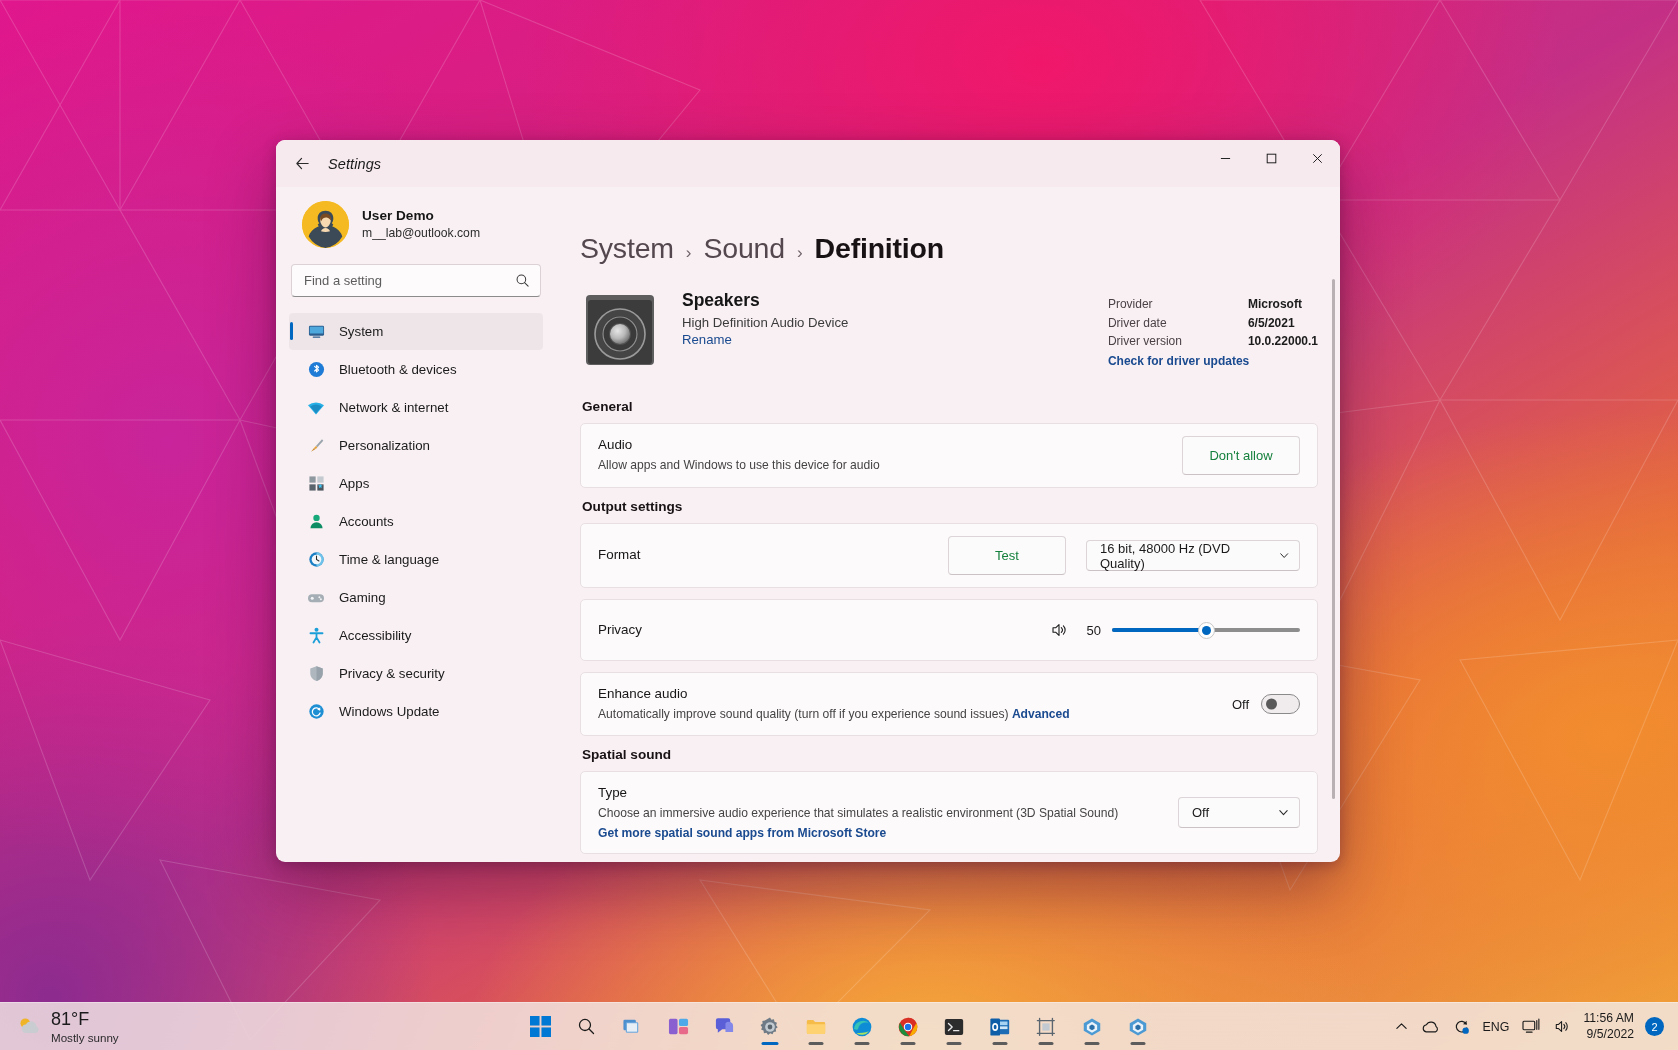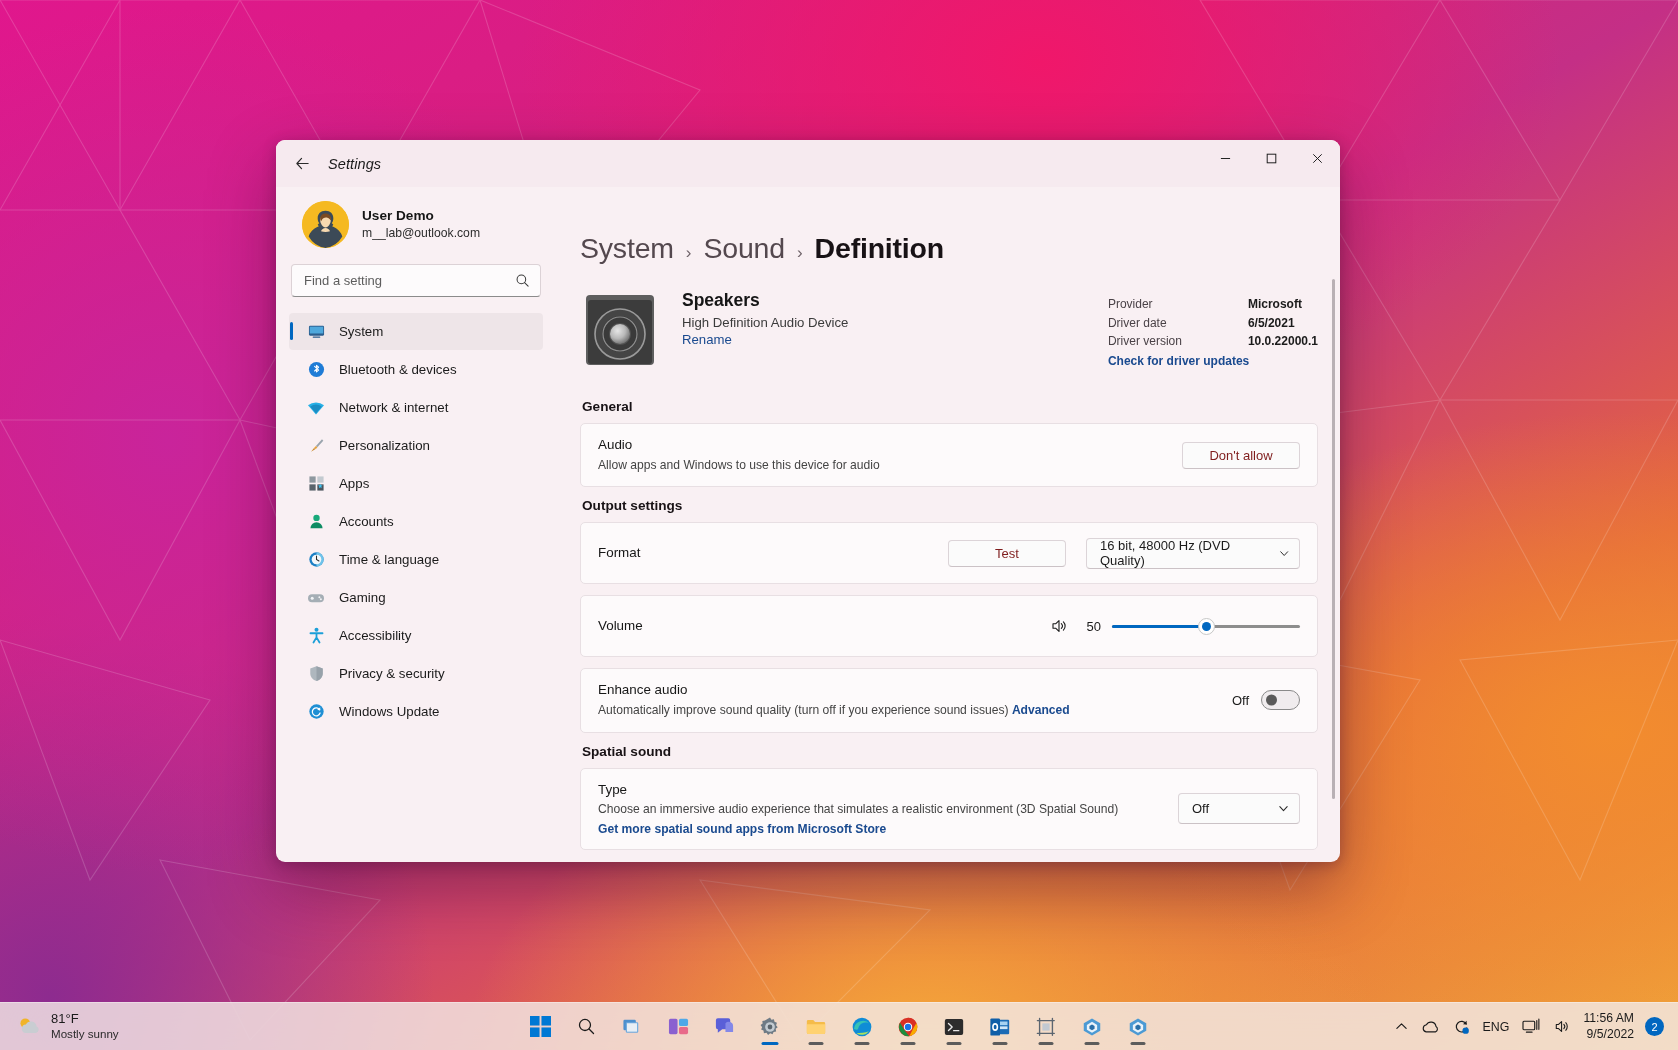--- a/index.html
+++ b/index.html
@@ -144,25 +144,25 @@
     display: flex; align-items: center;
     padding: 12px 17px;
     margin-bottom: 11px;
   }
   .card-main { flex: 1; min-width: 0; }
   .card-title { font-size: 13.4px; color: #171717; line-height: 1.4; }
   .card-desc { font-size: 12.1px; color: #444; line-height: 1.45; margin-top: 2px; }
   .inline-link { color: #1a4a8f; font-weight: bold; }
 
   .btn {
-    height: 27px; min-width: 118px;
+    height: 39px; min-width: 118px;
     background: #fbfbfb; border: 1px solid #dcd4d8;
     border-bottom-color: #cbc2c6;
     border-radius: 4px;
-    font-family: inherit; font-size: 13px; color: #7f1d1d;
+    font-family: inherit; font-size: 13px; color: #15803d;
     display: flex; align-items: center; justify-content: center;
   }
 
   .combo {
     height: 31px; background: #fbfbfb;
     border: 1px solid #dcd4d8; border-bottom-color: #cbc2c6;
     border-radius: 4px;
     display: flex; align-items: center; justify-content: space-between;
     padding: 0 10px 0 13px;
     font-size: 13px; color: #1b1b1b; gap: 10px;
@@ -198,21 +198,21 @@
   #taskbar {
     position: absolute; left: 0; bottom: 0;
     width: 1678px; height: 48px;
     background: rgba(243,233,231,.82);
     backdrop-filter: blur(28px);
     display: flex; align-items: center;
     border-top: 1px solid rgba(255,255,255,.35);
   }
   .weather { display: flex; align-items: center; gap: 9px; padding-left: 16px; width: 260px; }
   .weather-txt { line-height: 1.25; }
-  .w-temp { font-size: 13px; color: #1b1b1b; }
+  .w-temp { font-size: 18px; color: #1b1b1b; }
   .w-desc { font-size: 11.6px; color: #2b2b2b; }
 
   .tb-center { position: absolute; left: 50%; transform: translateX(-50%); display: flex; align-items: center; gap: 6px; }
   .tb-item {
     width: 40px; height: 40px; border-radius: 5px;
     display: flex; align-items: center; justify-content: center;
     position: relative;
   }
   .tb-item.running::after {
     content: ""; position: absolute; bottom: 2px; left: 50%; transform: translateX(-50%);
@@ -511,21 +511,21 @@
           <div class="combo format">
             <span>16 bit, 48000 Hz (DVD Quality)</span>
             <svg width="11" height="11" viewBox="0 0 12 12">
                 <path d="M2 4 L6 8.3 L10 4" fill="none" stroke="#2b2b2b" stroke-width="1.15" stroke-linecap="round" stroke-linejoin="round"></path>
               </svg>
           </div>
         </div>
 
         <div class="card">
           <div class="card-main">
-            <div class="card-title">Volume</div>
+            <div class="card-title">Privacy</div>
           </div>
           <div class="vol-row">
             <svg width="18" height="18" viewBox="0 0 18 18">
               <path d="M3 6.8 h2.6 L9 3.6 v10.8 L5.6 11.2 H3 Z" fill="none" stroke="#1b1b1b" stroke-width="1.1" stroke-linejoin="round"></path>
               <path d="M11.3 6.6 a3.4 3.4 0 0 1 0 4.8" fill="none" stroke="#1b1b1b" stroke-width="1.1" stroke-linecap="round"></path>
               <path d="M13.4 4.8 a6 6 0 0 1 0 8.4" fill="none" stroke="#1b1b1b" stroke-width="1.1" stroke-linecap="round"></path>
             </svg>
             <span class="vol-num">50</span>
             <div class="slider">
               <div class="track"></div>

